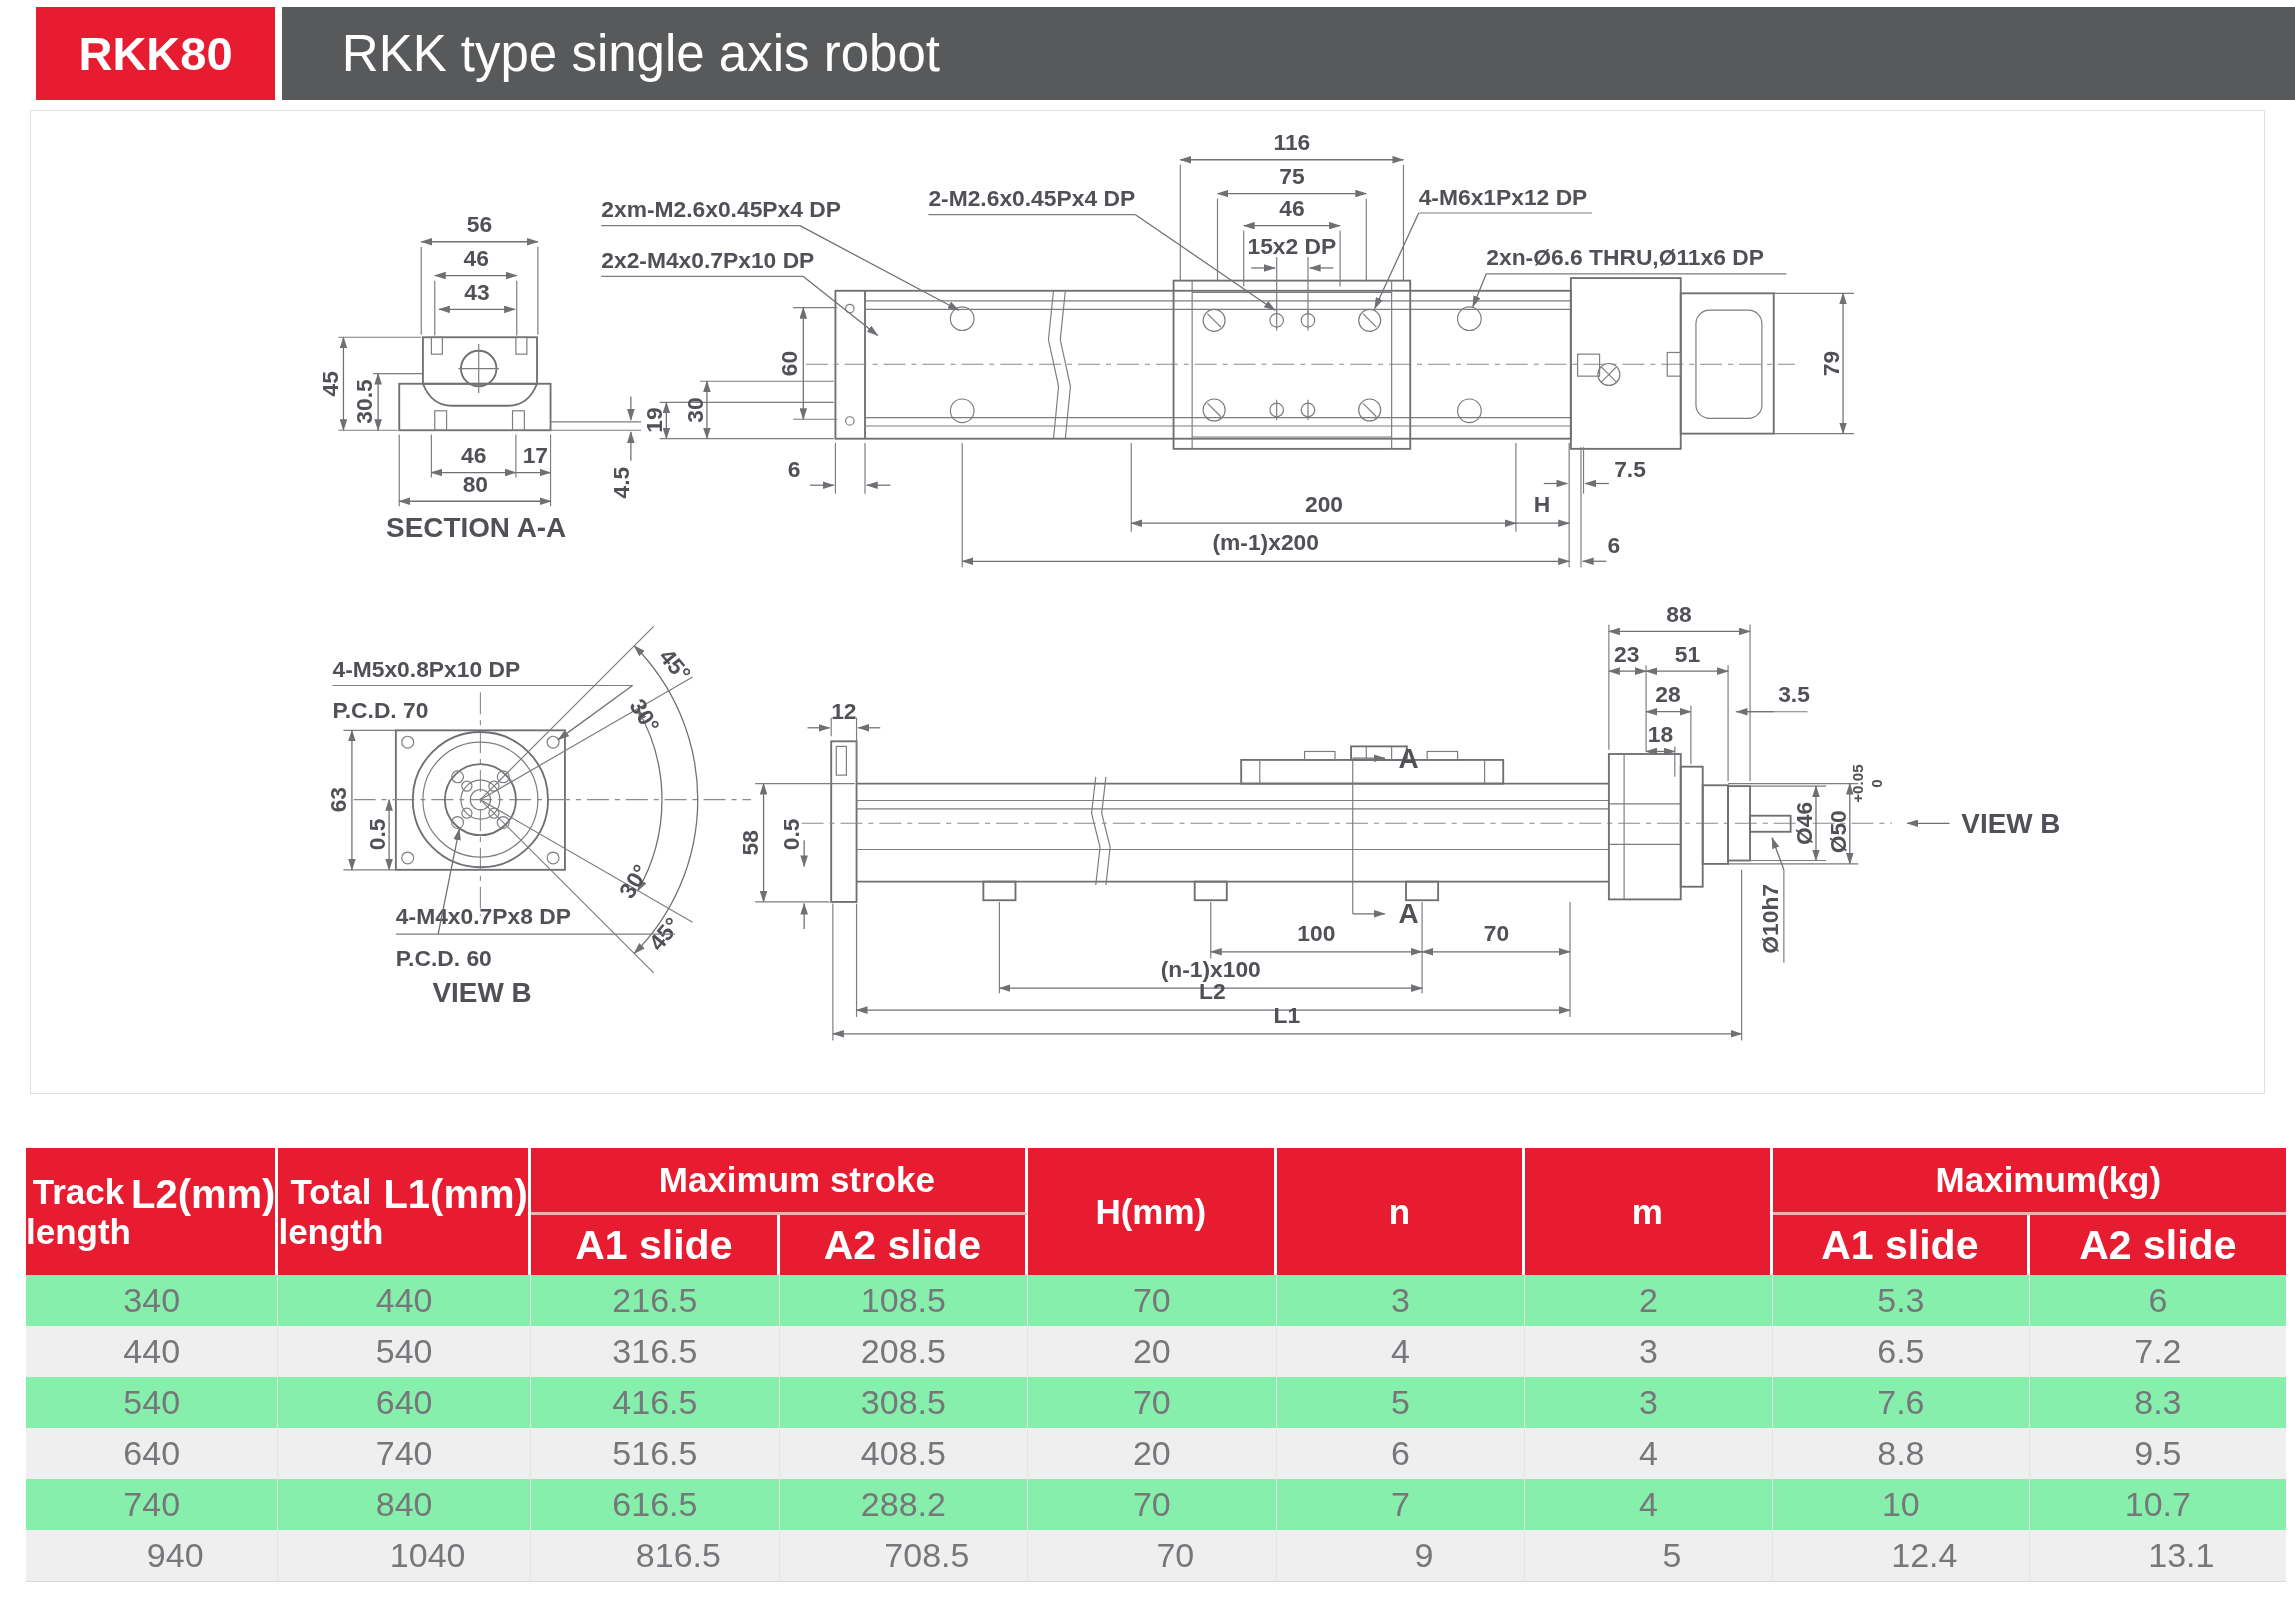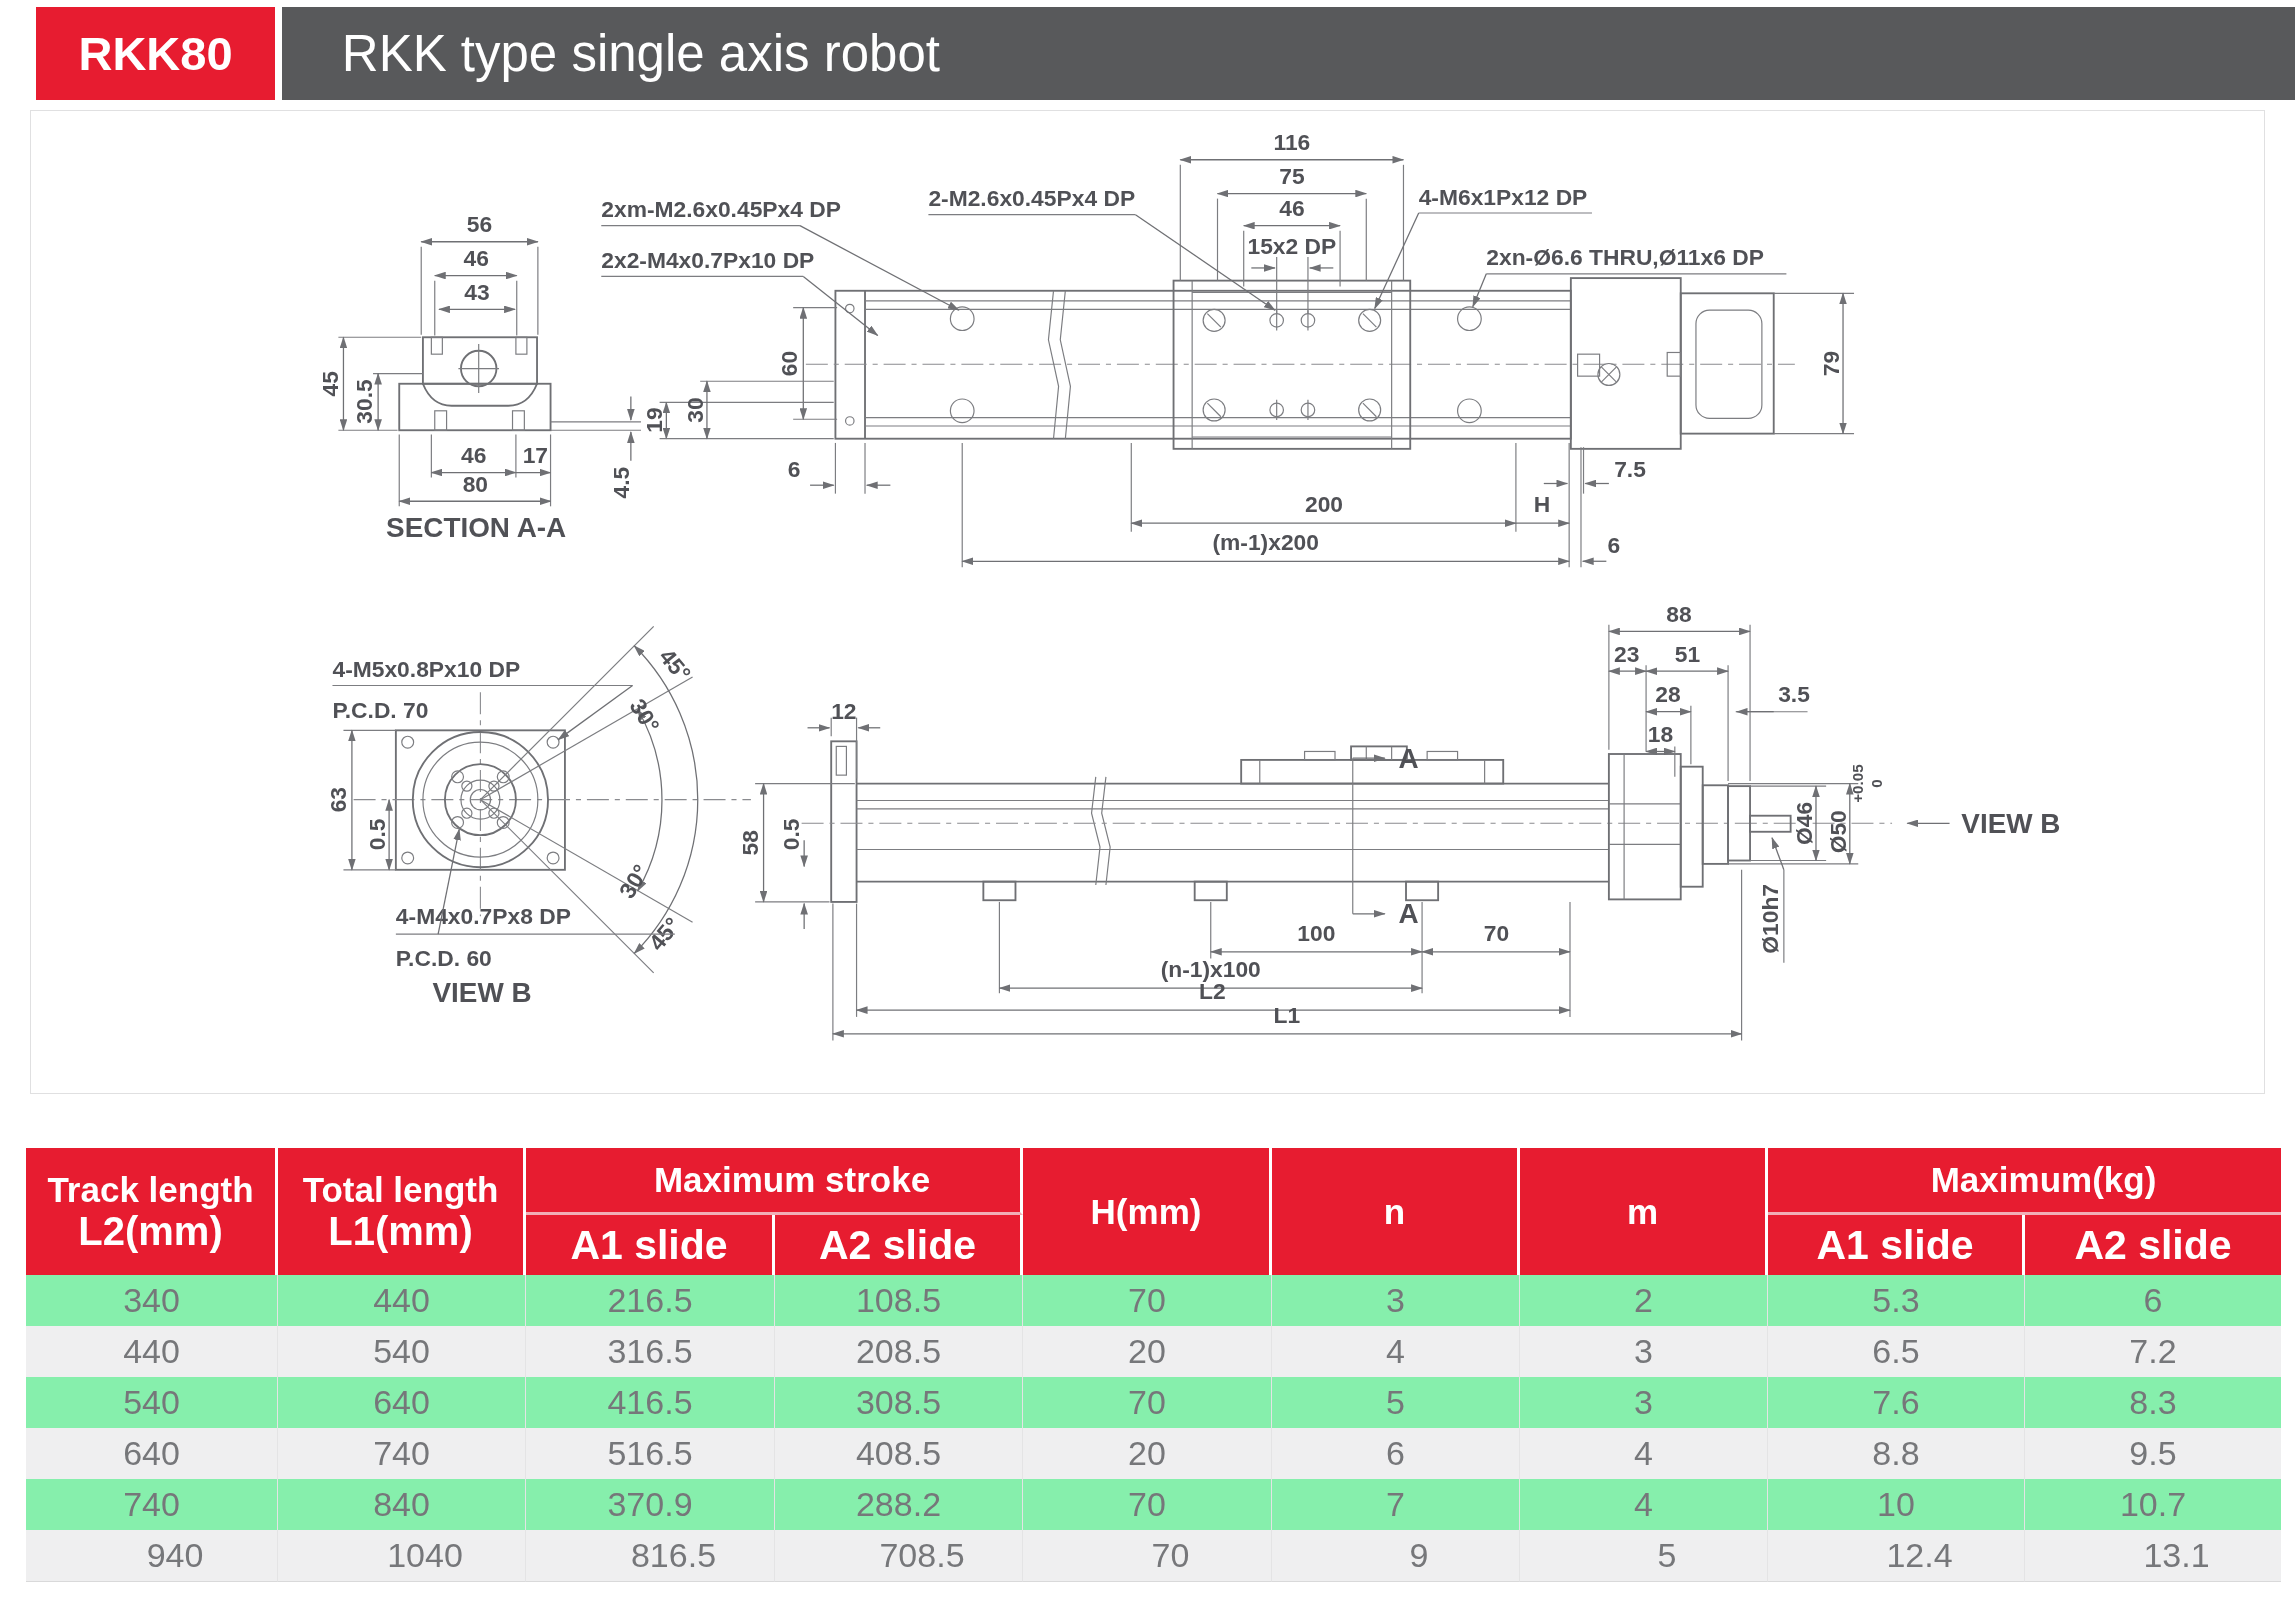--- a/index.html
+++ b/index.html
@@ -36,21 +36,21 @@
   table{border-collapse:separate;border-spacing:0;table-layout:fixed;}
   th,td{padding:0;text-align:center;vertical-align:middle;}
   thead th{
     background:#e71c30;color:#fff;font-weight:bold;font-size:35px;
     border-right:3.4px solid #fff;
   }
   thead tr.h1 th{height:64px;}
   thead tr.h2 th{height:60px;font-size:41px;}
   thead th.last{border-right:none;}
   thead th.span{border-bottom:3.4px solid #f1aeb6;padding-left:38px;}
-  .two{display:flex;flex-direction:column;line-height:1.12;}
+  .two{display:flex;flex-direction:row;line-height:1.12;}
   .two .l2{font-size:40px;}
   tbody td{
     height:51px;font-size:34px;color:#76777a;background:#86efac;
     border-right:1.7px solid #e4e4e5;
   }
   tbody td.last{border-right:none;}
   tbody tr.alt td{background:#efeff0;}
   tbody tr:last-child td{border-bottom:1.7px solid #d9d9da;padding-left:47px;}
 </style>
 </head>
@@ -501,21 +501,21 @@
           <td>408.5</td>
           <td>20</td>
           <td>6</td>
           <td>4</td>
           <td>8.8</td>
           <td class="last">9.5</td>
         </tr>
         <tr>
           <td>740</td>
           <td>840</td>
-          <td>370.9</td>
+          <td>616.5</td>
           <td>288.2</td>
           <td>70</td>
           <td>7</td>
           <td>4</td>
           <td>10</td>
           <td class="last">10.7</td>
         </tr>
         <tr class="alt">
           <td>940</td>
           <td>1040</td>

